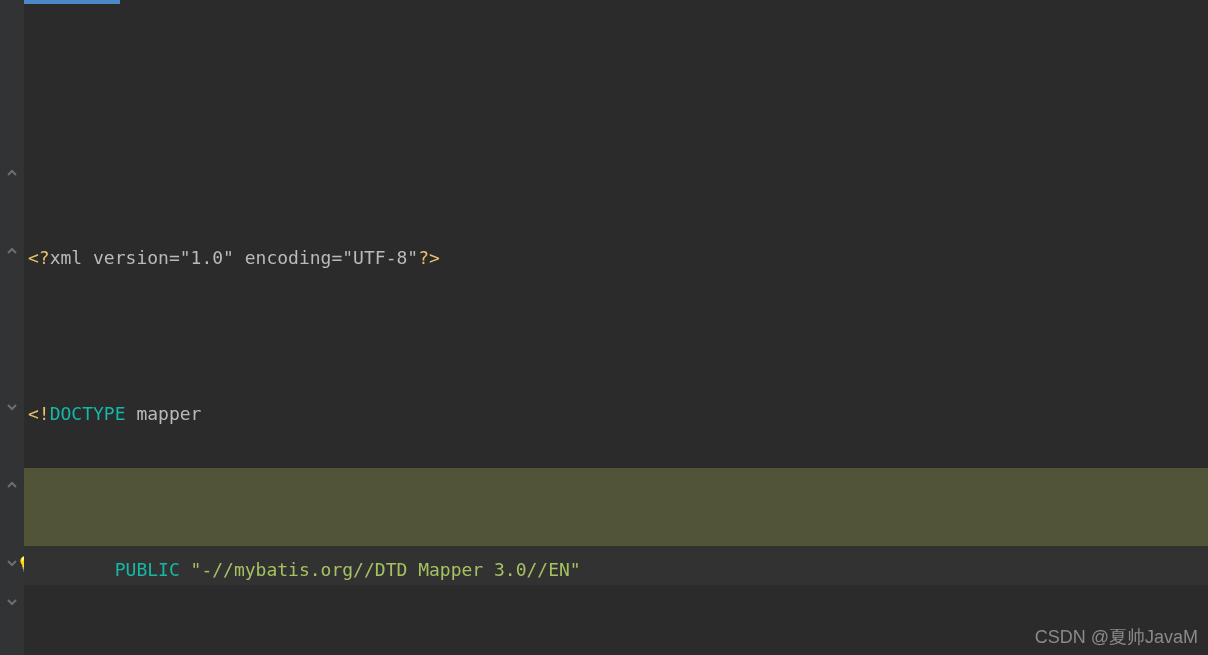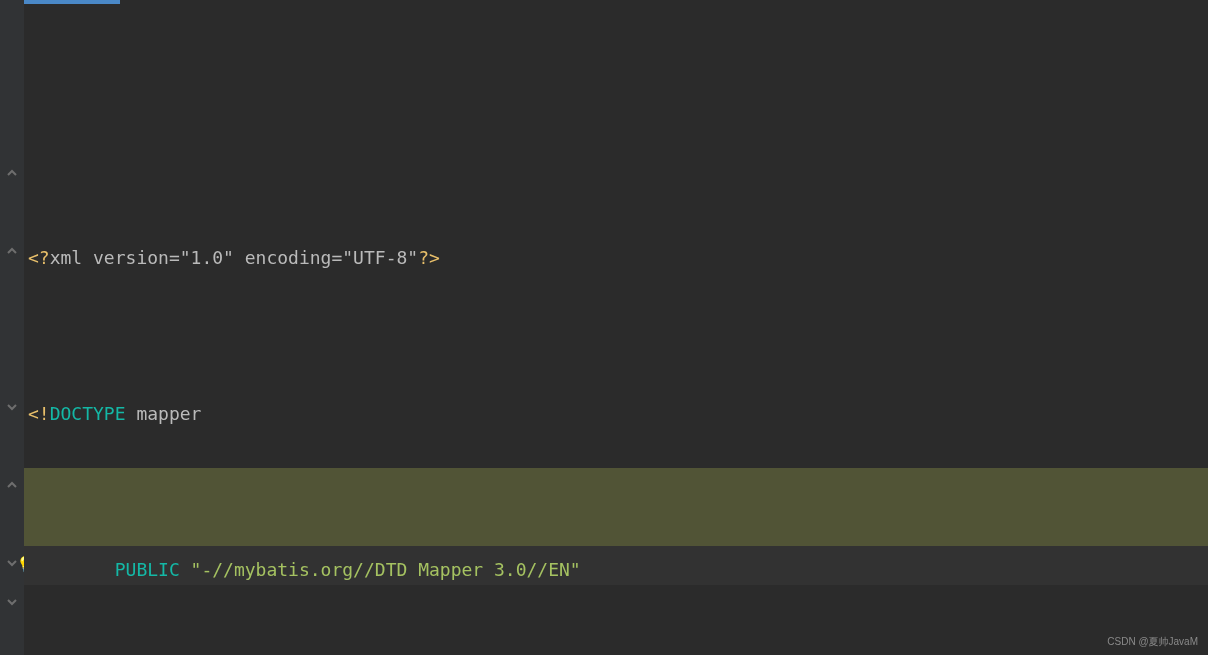--- a/index.html
+++ b/index.html
@@ -13,21 +13,21 @@
   .line { height: 39px; position: relative; }
   .tab-marker { position: absolute; top: 0; left: 0; width: 120px; height: 4px; background: #4a88c7; }
   .tag { color: #e8bf6a; }
   .attr-name { color: #bababa; }
   .attr-val { color: #a5c261; }
   .kw { color: #14b8a6; }
   .pi { color: #bababa; }
   .highlight-block { position: absolute; background: #515436; left: 0; right: 0; z-index: 0; }
   .current-line-bg { position: absolute; background: #323232; left: 0; right: 0; height: 39px; z-index: 0; }
   .code .line span, .code .line { position: relative; z-index: 1; }
-  .watermark { position: absolute; bottom: 6px; right: 10px; color: #8a8a8a; font-family: sans-serif; font-size: 10px; z-index: 5; }
+  .watermark { position: absolute; bottom: 6px; right: 10px; color: #8a8a8a; font-family: sans-serif; font-size: 18px; z-index: 5; }
 </style>
 </head>
 <body>
 
 <div class="editor">
   <div class="tab-marker"></div>
 
   <div class="gutter">
     <div class="gutter-icon fold-icon" style="top:166px;">
         <svg width="12" height="12" viewBox="0 0 12 12">

